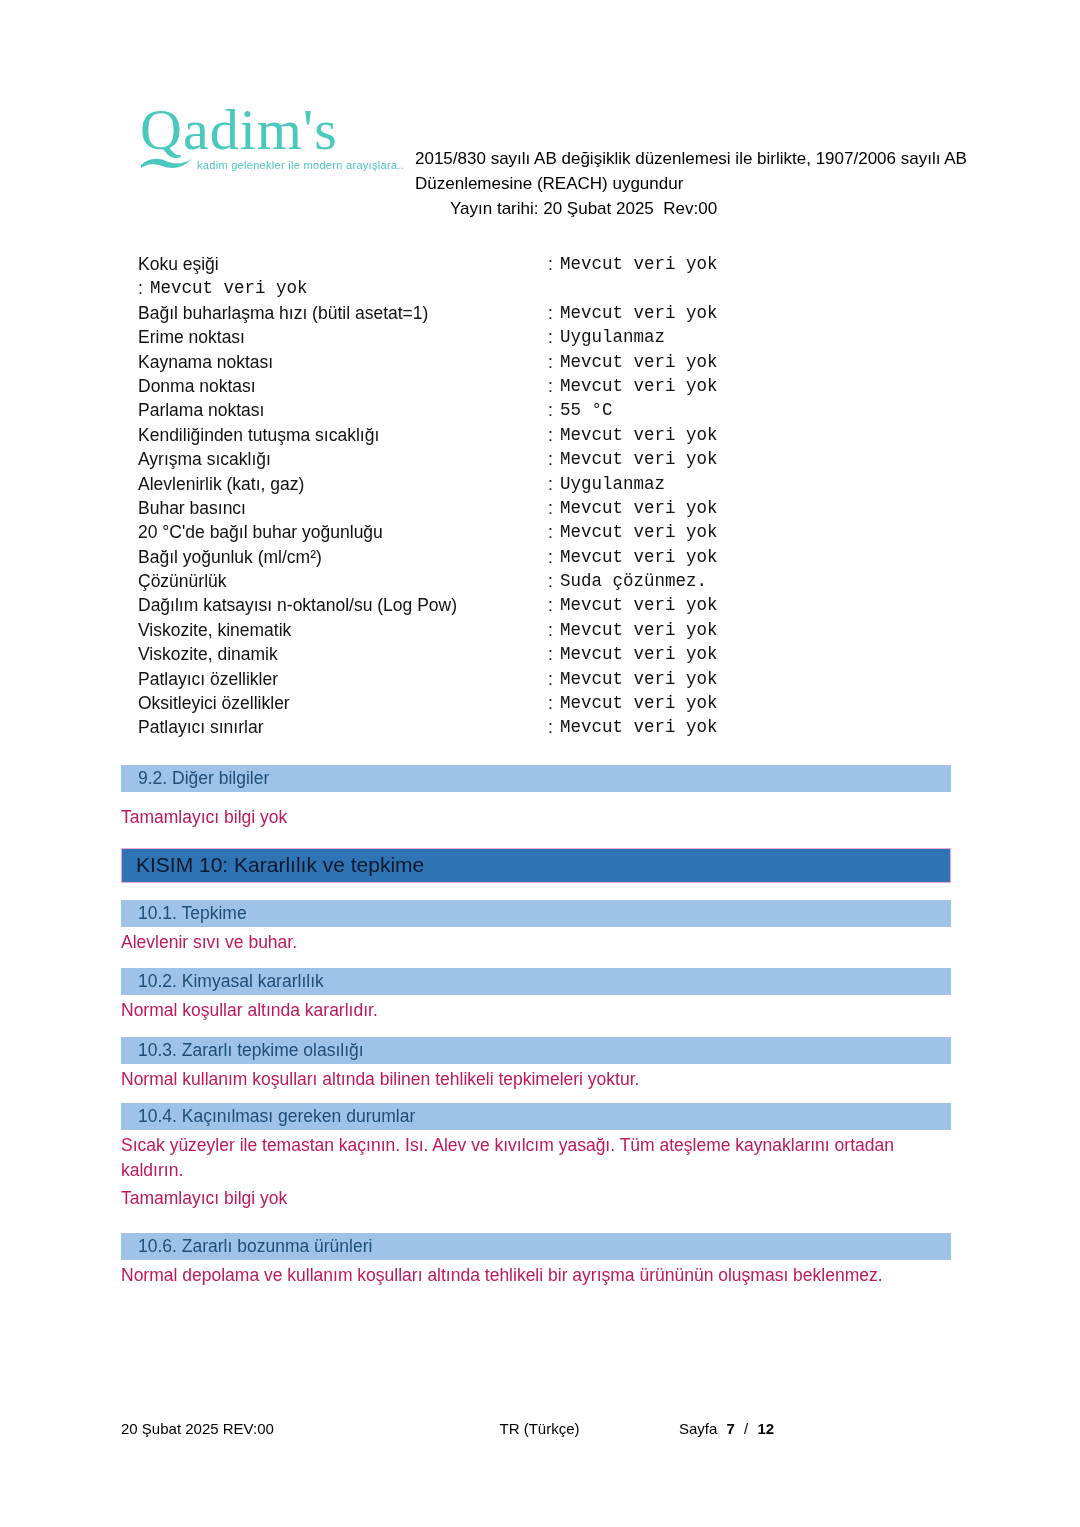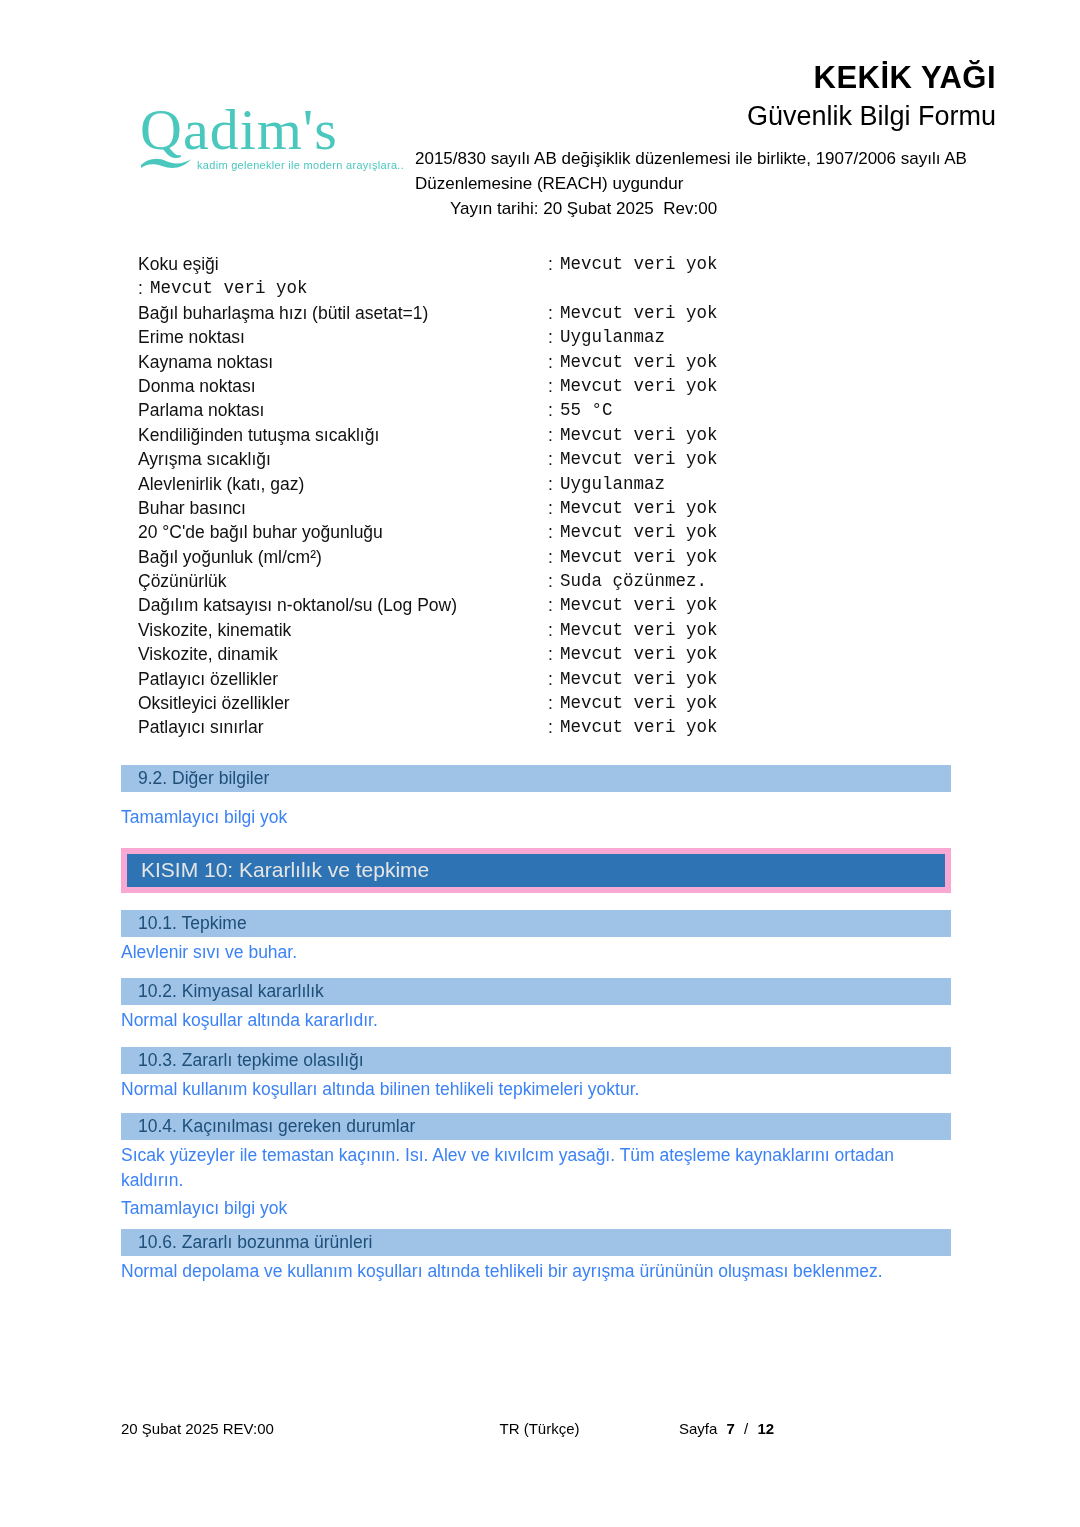--- a/index.html
+++ b/index.html
@@ -41,36 +41,36 @@
 
   
   .sections { position:absolute; left:121px; top:765px; width:830px; }
   .bar-light {
     background:#9EC3E6; color:#1F4E79;
     font-size:17.5px; line-height:20px;
     padding:3px 6px 4px 17px;
     width:830px;
   }
   .bar-dark {
-    background:#2E74B5; color:#e5e5e5;
-    border:6px solid #f9a8d4;
+    background:#2E74B5; color:#0f172a;
+    border:1px solid #f9a8d4;
     font-size:21px; line-height:24px;
     padding:4px 6px 5px 14px;
     width:830px;
   }
-  .section-body { font-size:17.5px; line-height:25px; color:#3b82f6; }
+  .section-body { font-size:17.5px; line-height:25px; color:#be185d; }
 
   .mt13 { margin-top:13px; }
   .mt17 { margin-top:17px; }
   .mt18 { margin-top:18px; }
   .mt3  { margin-top:3px; }
   .mt14 { margin-top:14px; }
   .mt11 { margin-top:11px; }
   .mt12 { margin-top:12px; }
-  .mt8  { margin-top:8px; }
+  .mt8  { margin-top:22px; }
 
   
   .footer {
     position:absolute; left:121px; top:1420px; width:837px;
     display:flex; font-size:15px; color:#000;
   }
   .fcell { flex:1; }
   .fcenter { text-align:center; }
   .fright { }
   .fpart { margin-left:5px; }
@@ -86,24 +86,20 @@
     <div class="logo-bottom">
       <span class="wave-icon">
         <svg width="52" height="15" viewBox="0 0 52 15">
           <path d="M1 9 C 8 2, 18 1, 26 5 C 34 9, 44 8, 51 3 C 44 12, 32 14, 22 10 C 14 7, 6 8, 1 12 Z" fill="#4BC8BE"></path>
         </svg>
       </span>
       <span class="logo-tagline">kadim gelenekler ile modern arayışlara..</span>
     </div>
   </div>
 
-  <div class="title-block">
-    <div class="product-title">KEKİK YAĞI</div>
-    <div class="doc-title">Güvenlik Bilgi Formu</div>
-  </div>
 
   <div class="reg-block">
     <div>2015/830 sayılı AB değişiklik düzenlemesi ile birlikte, 1907/2006 sayılı AB Düzenlemesine (REACH) uygundur</div>
     <div class="issue-line">Yayın tarihi: 20 Şubat 2025  Rev:00</div>
   </div>
 
   <div class="props">
     <div class="prow">
         <span class="plabel">Koku eşiği</span>
         <span class="pcolon">:</span>

